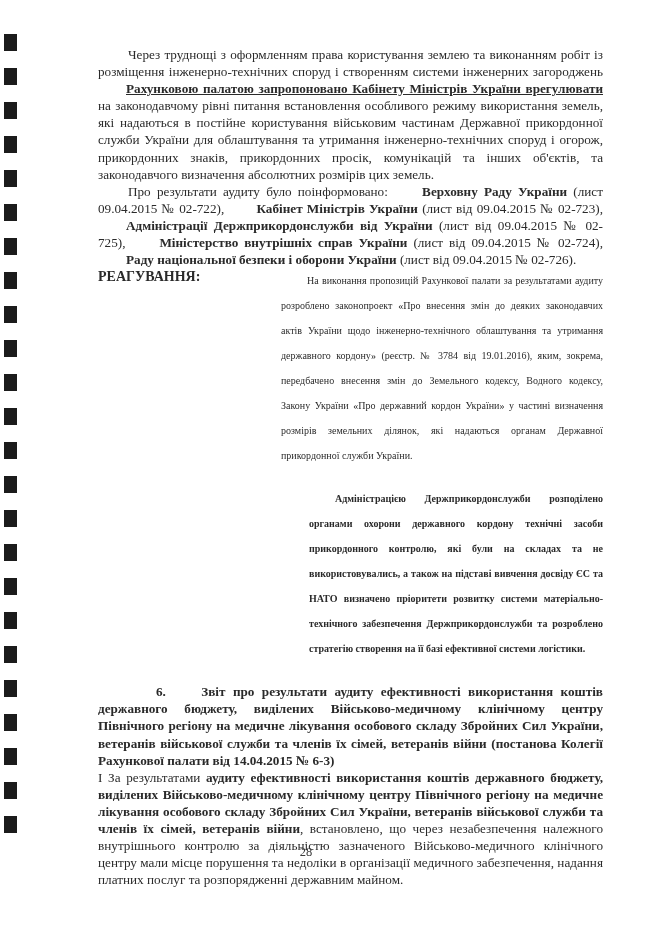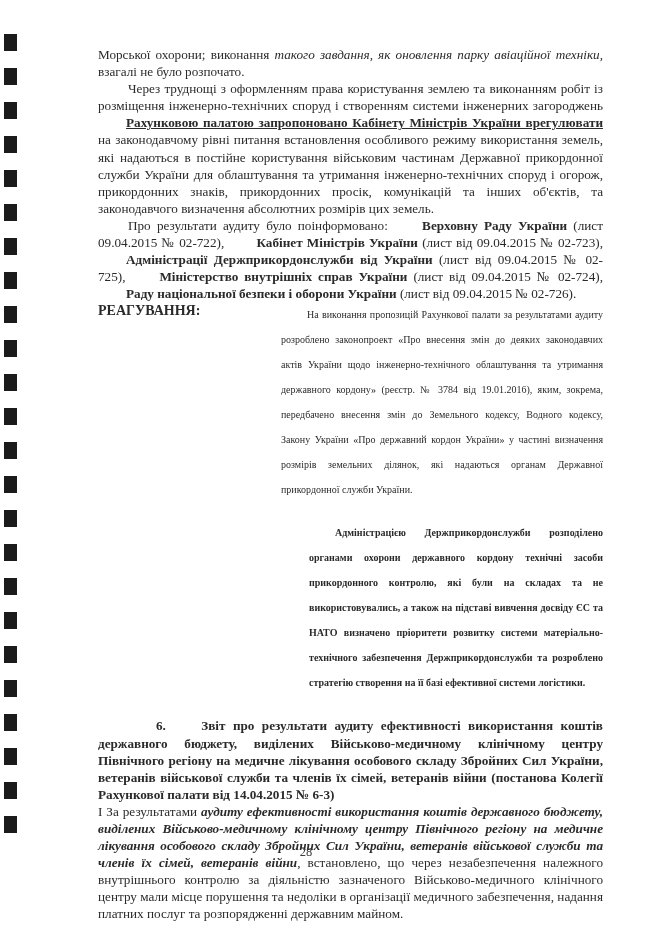--- a/index.html
+++ b/index.html
@@ -42,21 +42,21 @@
     text-align: justify;
     font-size: 13.2px;
     line-height: 17.1px;
     text-indent: 30px;
     hyphens: auto;
   }
   p.noind { text-indent: 0; }
   .b { font-weight: bold; margin-left: 28px; }
   .u { text-decoration: underline; }
   .i { font-style: italic; }
-  .bi { font-weight: bold; font-style: italic; }
+  .bi { font-weight: bold; }
   .react-block {
     position: relative;
     margin-top: 0;
   }
   .react-label {
     position: absolute;
     left: 0;
     top: 0;
     font-weight: bold;
     font-size: 14px;
@@ -111,21 +111,20 @@
     <span style="top:646px"></span>
     <span style="top:680px"></span>
     <span style="top:714px"></span>
     <span style="top:748px"></span>
     <span style="top:782px"></span>
     <span style="top:816px"></span>
   </div>
 
   <div class="content">
 
-    <p class="noind"><span>Морської охорони; виконання </span><span class="i">такого завдання, як оновлення парку авіаційної техніки,</span><span> взагалі не було розпочато.</span></p>
 
     <p><span>Через труднощі з оформленням </span><span>права користування землею та виконанням</span><span> робіт із розміщення інженерно-технічних споруд і створенням системи інженерних загороджень </span><span class="b u">Рахунковою палатою запропоновано Кабінету Міністрів України врегулювати</span><span> на законодавчому рівні питання встановлення особливого режиму використання земель, які надаються в постійне користування військовим частинам Державної прикордонної служби України для облаштування та утримання інженерно-технічних споруд і огорож, прикордонних знаків, прикордонних просік, комунікацій та інших об'єктів, та законодавчого визначення абсолютних розмірів цих земель.</span></p>
 
     <p><span>Про результати аудиту було поінформовано: </span><span class="b">Верховну Раду України</span><span> (лист 09.04.2015 № 02-722), </span><span class="b">Кабінет Міністрів України</span><span> (лист від 09.04.2015 № 02-723), </span><span class="b">Адміністрації Держприкордонслужби від України</span><span> (лист від 09.04.2015 № 02-725), </span><span class="b">Міністерство внутрішніх справ України</span><span> (лист від 09.04.2015 № 02-724), </span><span class="b">Раду національної безпеки і оборони України</span><span> (лист від 09.04.2015 № 02-726).</span></p>
 
     <div class="react-block">
       <div class="react-label">РЕАГУВАННЯ:</div>
       <div class="react-body">
         <p>На виконання пропозицій Рахункової палати за результатами аудиту розроблено законопроект «Про внесення змін до деяких законодавчих актів України щодо інженерно-технічного облаштування та утримання державного кордону» (реєстр. № 3784 від 19.01.2016), яким, зокрема, передбачено внесення змін до Земельного кодексу, Водного кодексу, Закону України «Про державний кордон України» у частині визначення розмірів земельних ділянок, які надаються органам Державної прикордонної служби України.</p>
         <div class="gap-s"></div>

